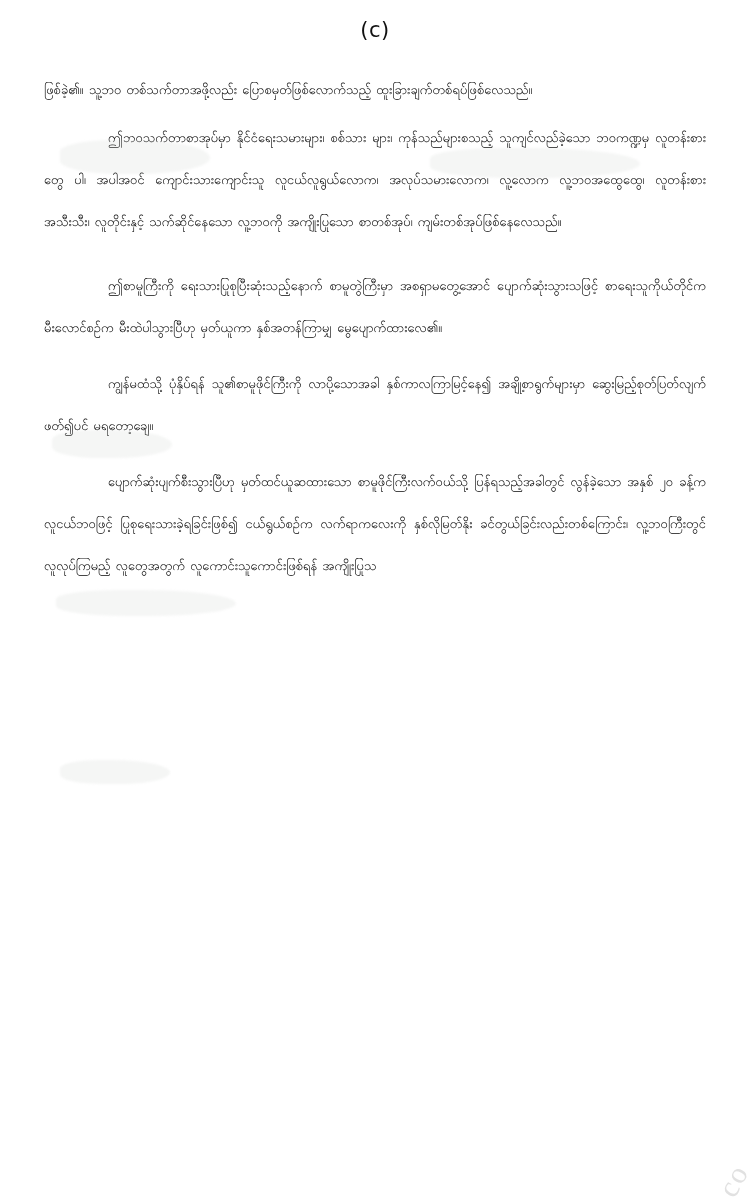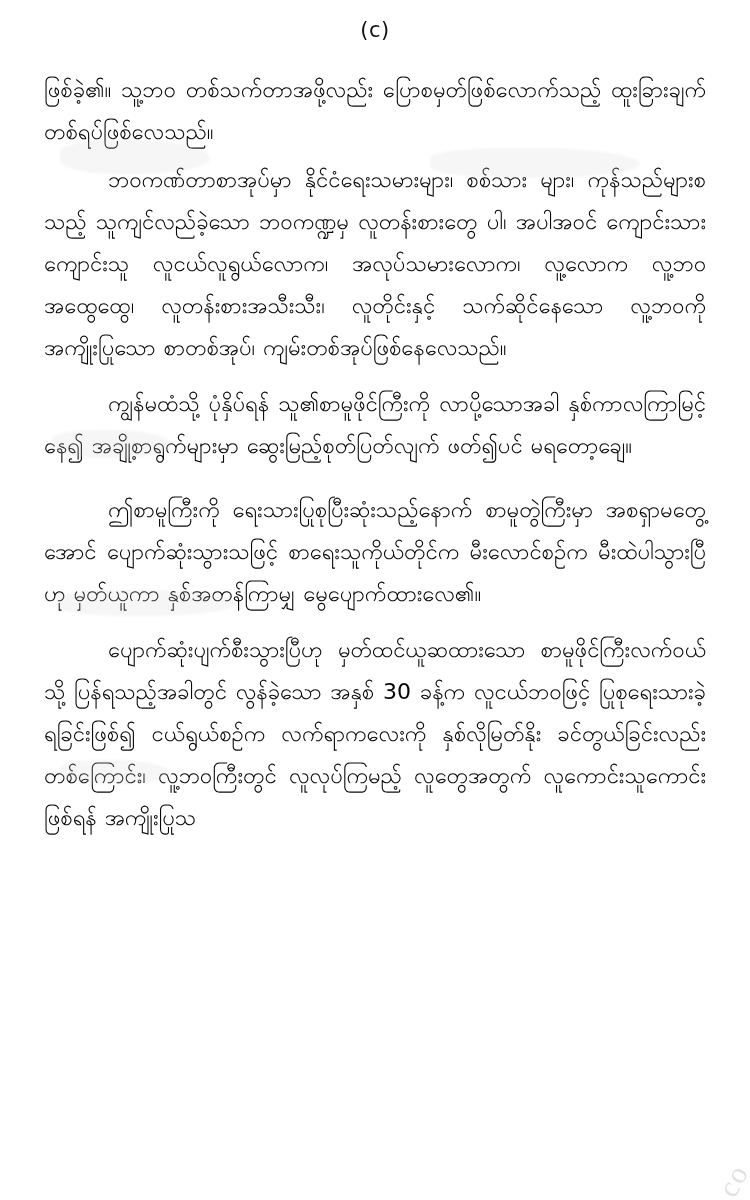--- a/index.html
+++ b/index.html
@@ -27,21 +27,21 @@
   .page-marker {
     text-align: center;
     font-size: 21px;
     line-height: 1.2;
     letter-spacing: 0.5px;
     margin: 0 0 26px 0;
     color: #111;
   }
 
   .body-text {
-    font-size: 22px;
+    font-size: 13px;
     line-height: 42px;
     text-align: justify;
     text-justify: inter-word;
     color: #050505;
     word-spacing: 1px;
   }
 
   .para {
     margin: 0 0 6px 0;
     text-indent: 0;
@@ -96,25 +96,25 @@
   <div class="scan-blotch blotch-b"></div>
   <div class="scan-blotch blotch-c"></div>
   <div class="scan-blotch blotch-d"></div>
   <div class="scan-blotch blotch-e"></div>
 
   <div class="page-marker">(c)</div>
 
   <div class="body-text">
     <p class="para">ဖြစ်ခဲ့၏။ သူ့ဘဝ တစ်သက်တာအဖို့လည်း ပြောစမှတ်ဖြစ်လောက်သည့် ထူးခြားချက်တစ်ရပ်ဖြစ်လေသည်။</p>
 
-    <p class="para indent">ဘဝကဏ်တာစာအုပ်မှာ နိုင်ငံရေးသမားများ၊ စစ်သား များ၊ ကုန်သည်များစသည့် သူကျင်လည်ခဲ့သော ဘဝကဏ္ဍမှ လူတန်းစားတွေ ပါ၊ အပါအဝင် ကျောင်းသားကျောင်းသူ လူငယ်လူရွယ်လောက၊ အလုပ်သမားလောက၊ လူ့လောက လူ့ဘဝအထွေထွေ၊ လူတန်းစားအသီးသီး၊ လူတိုင်းနှင့် သက်ဆိုင်နေသော လူ့ဘဝကို အကျိုးပြုသော စာတစ်အုပ်၊ ကျမ်းတစ်အုပ်ဖြစ်နေလေသည်။</p>
+    <p class="para indent">ဤဘဝသက်တာစာအုပ်မှာ နိုင်ငံရေးသမားများ၊ စစ်သား များ၊ ကုန်သည်များစသည့် သူကျင်လည်ခဲ့သော ဘဝကဏ္ဍမှ လူတန်းစားတွေ ပါ၊ အပါအဝင် ကျောင်းသားကျောင်းသူ လူငယ်လူရွယ်လောက၊ အလုပ်သမားလောက၊ လူ့လောက လူ့ဘဝအထွေထွေ၊ လူတန်းစားအသီးသီး၊ လူတိုင်းနှင့် သက်ဆိုင်နေသော လူ့ဘဝကို အကျိုးပြုသော စာတစ်အုပ်၊ ကျမ်းတစ်အုပ်ဖြစ်နေလေသည်။</p>
+
+    <p class="para indent gap-lg">ဤစာမူကြီးကို ရေးသားပြုစုပြီးဆုံးသည့်နောက် စာမူတွဲကြီးမှာ အစရှာမတွေ့အောင် ပျောက်ဆုံးသွားသဖြင့် စာရေးသူကိုယ်တိုင်က မီးလောင်စဉ်က မီးထဲပါသွားပြီဟု မှတ်ယူကာ နှစ်အတန်ကြာမျှ မွေပျောက်ထားလေ၏။</p>
 
     <p class="para indent gap-md">ကျွန်မထံသို့ ပုံနှိပ်ရန် သူ၏စာမူဖိုင်ကြီးကို လာပို့သောအခါ နှစ်ကာလကြာမြင့်နေ၍ အချို့စာရွက်များမှာ ဆွေးမြည့်စုတ်ပြတ်လျက် ဖတ်၍ပင် မရတော့ချေ။</p>
 
-    <p class="para indent gap-lg">ဤစာမူကြီးကို ရေးသားပြုစုပြီးဆုံးသည့်နောက် စာမူတွဲကြီးမှာ အစရှာမတွေ့အောင် ပျောက်ဆုံးသွားသဖြင့် စာရေးသူကိုယ်တိုင်က မီးလောင်စဉ်က မီးထဲပါသွားပြီဟု မှတ်ယူကာ နှစ်အတန်ကြာမျှ မွေပျောက်ထားလေ၏။</p>
 
-
-    <p class="para indent gap-md">ပျောက်ဆုံးပျက်စီးသွားပြီဟု မှတ်ထင်ယူဆထားသော စာမူဖိုင်ကြီးလက်ဝယ်သို့ ပြန်ရသည့်အခါတွင် လွန်ခဲ့သော အနှစ် 30 ခန့်က လူငယ်ဘဝဖြင့် ပြုစုရေးသားခဲ့ရခြင်းဖြစ်၍ ငယ်ရွယ်စဉ်က လက်ရာကလေးကို နှစ်လိုမြတ်နိုး ခင်တွယ်ခြင်းလည်းတစ်ကြောင်း၊ လူ့ဘဝကြီးတွင် လူလုပ်ကြမည့် လူတွေအတွက် လူကောင်းသူကောင်းဖြစ်ရန် အကျိုးပြုသ</p>
+    <p class="para indent gap-md">ပျောက်ဆုံးပျက်စီးသွားပြီဟု မှတ်ထင်ယူဆထားသော စာမူဖိုင်ကြီးလက်ဝယ်သို့ ပြန်ရသည့်အခါတွင် လွန်ခဲ့သော အနှစ် ၂၀ ခန့်က လူငယ်ဘဝဖြင့် ပြုစုရေးသားခဲ့ရခြင်းဖြစ်၍ ငယ်ရွယ်စဉ်က လက်ရာကလေးကို နှစ်လိုမြတ်နိုး ခင်တွယ်ခြင်းလည်းတစ်ကြောင်း၊ လူ့ဘဝကြီးတွင် လူလုပ်ကြမည့် လူတွေအတွက် လူကောင်းသူကောင်းဖြစ်ရန် အကျိုးပြုသ</p>
   </div>
 
   <div class="watermark">www.co</div>
 
 </div>
 
 </body></html>

